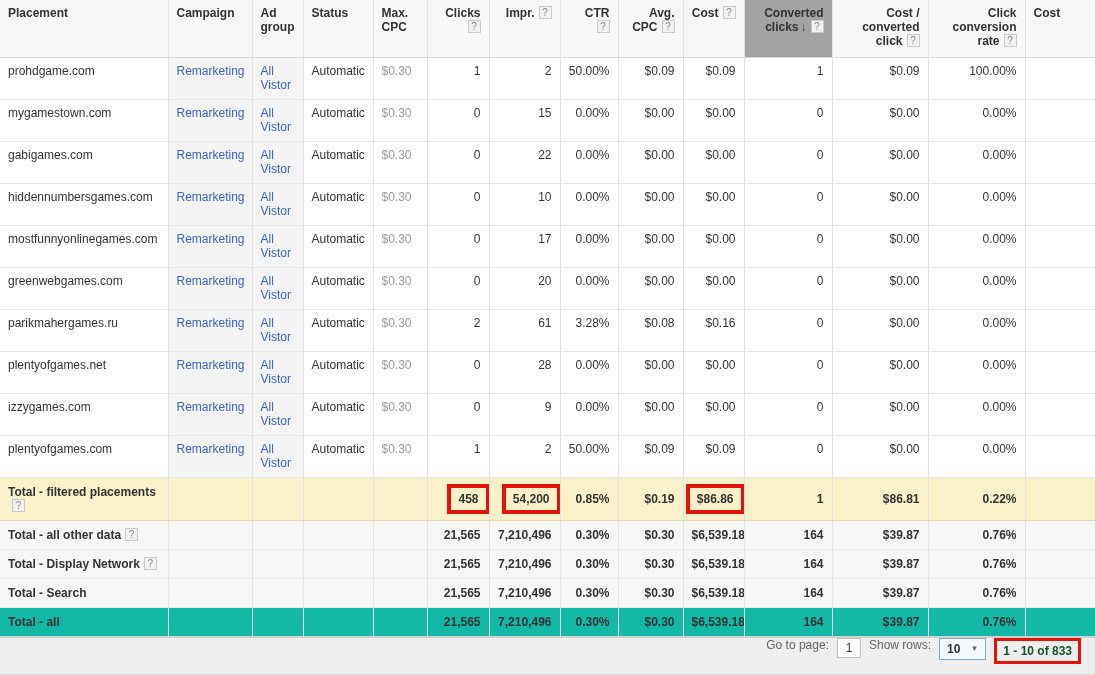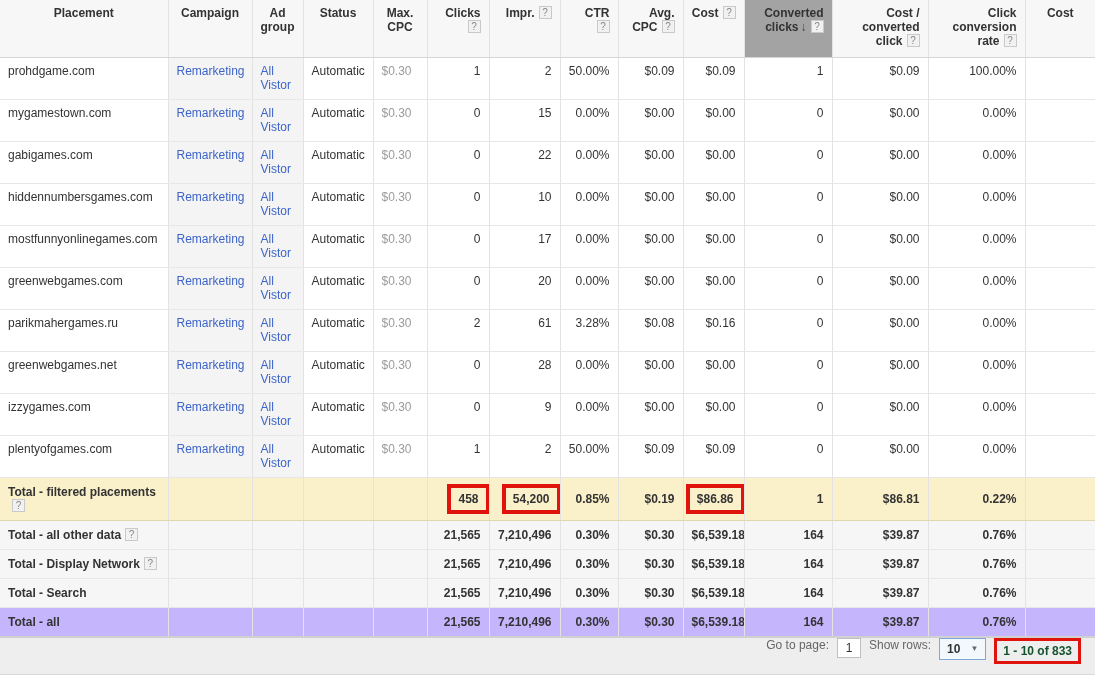--- a/index.html
+++ b/index.html
@@ -19,39 +19,39 @@
   col.col-clicks { width: 62px; }
   col.col-impr { width: 71px; }
   col.col-ctr { width: 58px; }
   col.col-avgcpc { width: 65px; }
   col.col-cost { width: 61px; }
   col.col-convclicks { width: 88px; }
   col.col-costconv { width: 96px; }
   col.col-clickconvrate { width: 97px; }
   col.col-conversions { width: 70px; }
 
-  thead th { background: #f7f7f7; height: 57px; font-weight: bold; text-align: center; border-bottom: 1px solid #d6d6d6; color: #333; }
+  thead th { background: #f7f7f7; height: 57px; font-weight: bold; text-align: left; border-bottom: 1px solid #d6d6d6; color: #333; }
   thead th.num { text-align: right; }
   thead th.sorted { background: #a3a3a3; }
   .sort-arrow { font-weight: bold; color: #444; padding-left: 2px; }
 
   .help { display: inline-block; width: 13px; height: 13px; line-height: 12px; text-align: center;
           background: #f1f1f1; border: 1px solid #c9c9c9; color: #888; font-size: 10px; font-weight: normal;
           margin-left: 4px; vertical-align: 1px; cursor: pointer; }
 
   tr.data-row td { height: 42px; background: #fff; }
   tr.data-row td.c-campaign, tr.data-row td.c-adgroup { background: #f4f4f4; margin-left: 32px; }
   td.num { text-align: right; }
   a.link { color: #3c64c9; text-decoration: none; cursor: pointer; }
   .muted { color: #9b9b9b; }
 
   tr.total-row td { vertical-align: middle; font-weight: bold; }
   tr.total-yellow td { background: #faf1ca; height: 43px; border-bottom: 1px solid #e0d6ab; }
   tr.total-light td { background: #f6f6f6; height: 29px; padding-top: 2px; padding-bottom: 2px; }
-  tr.total-dark td { background: #c4b5fd; height: 29px; padding-top: 2px; padding-bottom: 2px; border-bottom: 1px solid #d2d2d2; }
+  tr.total-dark td { background: #14b8a6; height: 29px; padding-top: 2px; padding-bottom: 2px; border-bottom: 1px solid #d2d2d2; }
   .total-label { font-weight: bold; color: #333; }
 
   .redbox { display: inline-block; border: 4px solid #e0140c; padding: 4px 7px; margin: -6px -9px; font-weight: bold; background: transparent; }
 
   .footer { width: 1095px; height: 38px; background: #eeeeee; border-top: 1px solid #cfcfcf;
             display: flex; align-items: flex-start; justify-content: flex-end; gap: 8px; padding: 0 14px; }
   .flabel { color: #666; }
   .page-input { width: 24px; height: 20px; border: 1px solid #bfbfbf; text-align: center; font-size: 12px;
                 font-family: "Liberation Sans", sans-serif; background: #fff; color: #333; padding: 0; }
   .rows-select { display: inline-flex; align-items: center; gap: 10px; border: 1px solid #7fa7d9; background: #f3f8fd;
@@ -205,21 +205,21 @@
           <td class="c-impr num"><span>61</span></td>
           <td class="c-ctr num"><span>3.28%</span></td>
           <td class="c-avgcpc num"><span>$0.08</span></td>
           <td class="c-cost num"><span>$0.16</span></td>
           <td class="c-convclicks num"><span>0</span></td>
           <td class="c-costconv num"><span>$0.00</span></td>
           <td class="c-clickconvrate num"><span>0.00%</span></td>
           <td class="c-conversions"></td>
         </tr>
         <tr class="data-row">
-          <td class="c-placement"><span>greenwebgames.net</span></td>
+          <td class="c-placement"><span>plentyofgames.net</span></td>
           <td class="c-campaign"><a class="link">Remarketing</a></td>
           <td class="c-adgroup"><a class="link">All Vistor</a></td>
           <td class="c-status"><span>Automatic</span></td>
           <td class="c-maxcpc"><span class="muted">$0.30</span></td>
           <td class="c-clicks num"><span>0</span></td>
           <td class="c-impr num"><span>28</span></td>
           <td class="c-ctr num"><span>0.00%</span></td>
           <td class="c-avgcpc num"><span>$0.00</span></td>
           <td class="c-cost num"><span>$0.00</span></td>
           <td class="c-convclicks num"><span>0</span></td>

